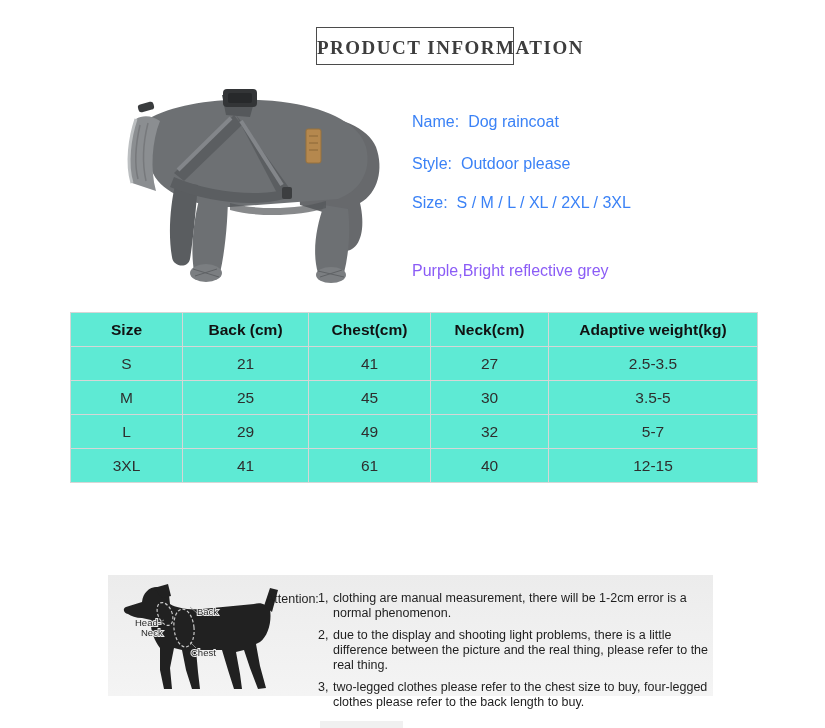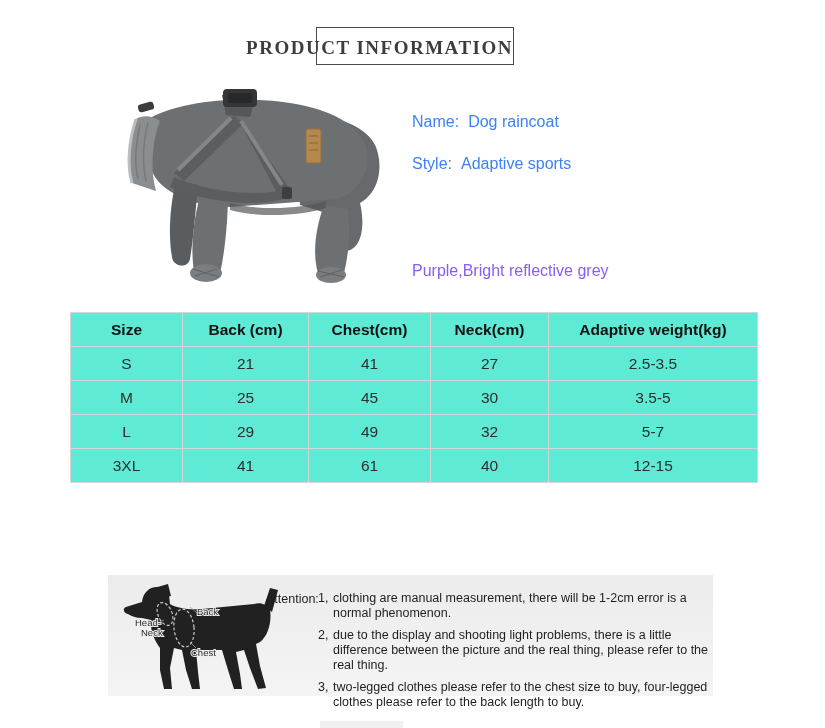--- a/index.html
+++ b/index.html
@@ -5,21 +5,21 @@
   * { margin:0; padding:0; box-sizing:border-box; }
   html,body { background:#ffffff; }
   .page {
     position:relative; width:825px; height:728px; background:#ffffff;
     font-family:"Liberation Sans", sans-serif; overflow:hidden;
   }
 
   
   .title-box {
     position:absolute; left:316px; top:27px; width:198px; height:38px;
-    border:1.5px solid #4b4b4b; display:flex; align-items:center; justify-content:flex-end;
+    border:1.5px solid #4b4b4b; display:flex; align-items:center; justify-content:flex-start;
   }
   .title-box span {
     font-family:"Liberation Serif", serif; font-weight:bold; font-size:19px;
     letter-spacing:1.5px; color:#3d3d3d; white-space:nowrap; padding-top:3px;
   }
 
   
   .photo { position:absolute; left:110px; top:85px; width:290px; height:210px; }
 
   
@@ -98,21 +98,24 @@
     <rect x="172" y="102" width="10" height="12" rx="2" fill="#3c3e40"></rect>
 
     <rect x="196" y="44" width="15" height="34" rx="2" fill="#b5884e" stroke="#96703d"></rect>
     <path d="M199,51 L208,51 M199,58 L208,58 M199,65 L208,65" stroke="#8a6636" stroke-width="1"></path>
   </svg>
 
   <div class="detail-row" style="top:113px">
     <span class="dl">Name:</span><span class="dv">Dog raincoat</span>
   </div>
   <div class="detail-row" style="top:155px">
-    <span class="dl">Style:</span><span class="dv">Adaptive sports</span>
+    <span class="dl">Style:</span><span class="dv">Outdoor please</span>
+  </div>
+  <div class="detail-row" style="top:194px">
+    <span class="dl">Size:</span><span class="dv">S / M / L / XL / 2XL / 3XL</span>
   </div>
   <div class="detail-line2" style="top:262px">Purple,Bright reflective grey</div>
 
   <table class="size-table">
     <colgroup>
       <col style="width:112px">
         <col style="width:126px">
         <col style="width:122px">
         <col style="width:118px">
         <col style="width:209px">

